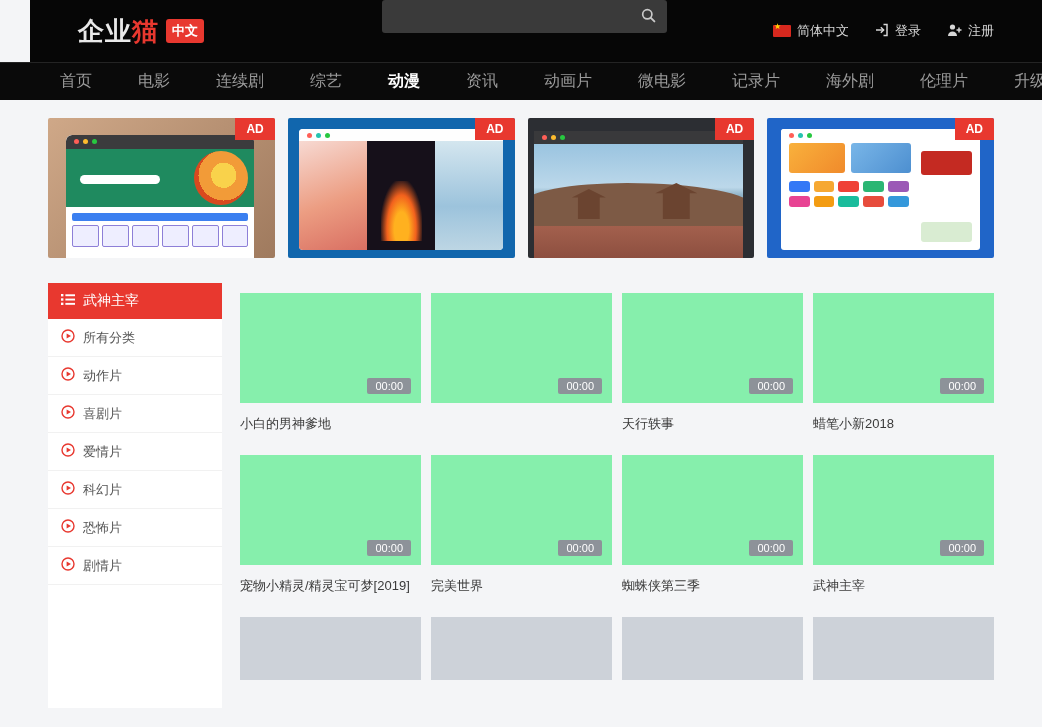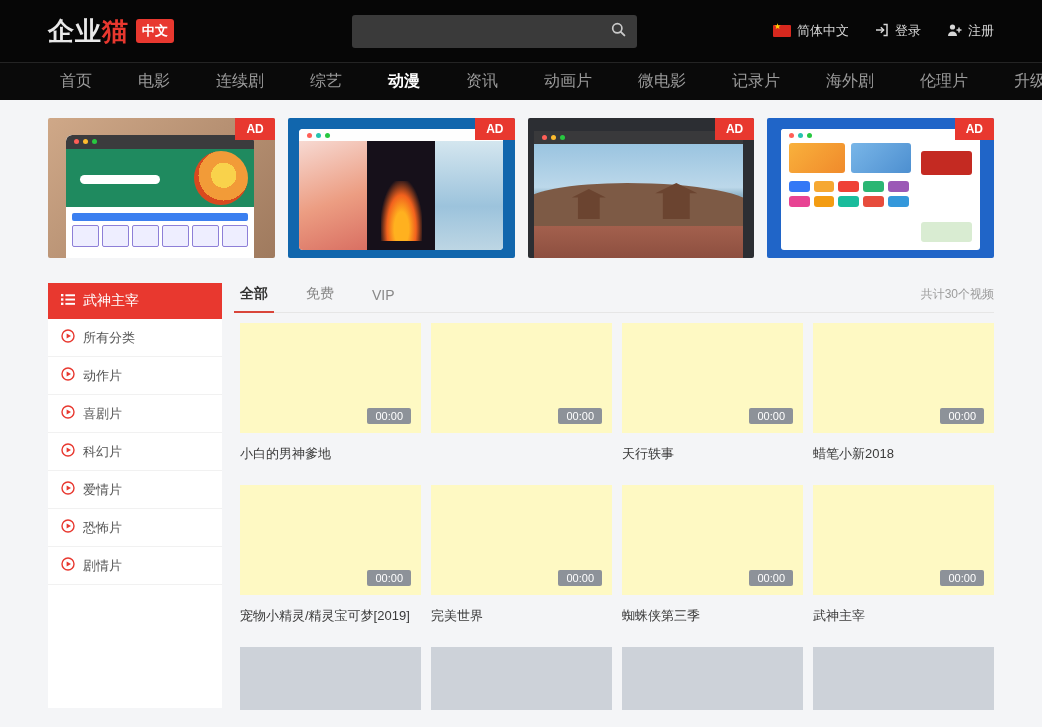--- a/index.html
+++ b/index.html
@@ -1,21 +1,21 @@
 <!DOCTYPE html>
 <html><head>
 <meta charset="utf-8">
 <style>
   * { margin:0; padding:0; box-sizing:border-box; }
   html,body { width:1042px; height:727px; }
   body { font-family:"Liberation Sans","DejaVu Sans",sans-serif; background:#f4f5f7; overflow:hidden; }
   .page { position:relative; width:1042px; height:727px; overflow:hidden; }
 
   
-  .topbar { height:62px; background:#060606; display:flex; align-items:center; padding:0 48px; }
+  .topbar { height:62px; background:#060606; display:flex; padding:0 48px;margin-left:30px; }
   .logo { display:flex; align-items:center; cursor:pointer; }
   .logo-main { font-size:26px; font-weight:bold; color:#e9e9e9; letter-spacing:1px; }
   .logo-red { color:#e8382f; }
   .logo-badge { background:#e8382f; color:#fff; font-size:13px; font-weight:bold; padding:3px 6px; border-radius:3px; margin-left:7px; }
   .searchbox { position:relative; width:285px; height:33px; background:#3a3a3a; border-radius:3px; margin-left:178px; }
   .searchbox input { width:100%; height:100%; background:transparent; border:none; outline:none; color:#ddd; font-size:13px; padding:0 40px 0 12px; }
   .search-btn { position:absolute; right:0; top:0; width:38px; height:33px; background:transparent; border:none; cursor:pointer; display:flex; align-items:center; justify-content:center; }
   .top-actions { margin-left:auto; display:flex; align-items:center; gap:26px; }
   .top-action { display:flex; align-items:center; gap:6px; color:#d6d6d6; font-size:13px; cursor:pointer; }
   .flag { width:18px; height:12px; background:#d7281e; border-radius:1px; position:relative; display:inline-block; }
@@ -82,21 +82,21 @@
 
   .main { flex:1; }
   .tabs { display:flex; align-items:flex-end; border-bottom:1px solid #e6e6e6; height:30px; }
   .tab { font-size:14px; color:#888; margin-right:38px; padding-bottom:9px; cursor:pointer; position:relative; }
   .tab.active { color:#333; font-weight:bold; }
   .tab.active::after { content:""; position:absolute; left:-6px; right:-6px; bottom:-1px; height:2px; background:#d9453a; }
   .total { margin-left:auto; color:#9b9b9b; font-size:12px; padding-bottom:9px; }
 
   .vgrid { margin-top:10px; display:grid; grid-template-columns:repeat(4,1fr); column-gap:10px; }
   .vcard { margin-bottom:0; cursor:pointer; }
-  .vthumb { height:110px; background:#fef9c3; position:relative; }
+  .vthumb { height:110px; background:#86efac; position:relative; }
   .vdur { position:absolute; right:10px; bottom:9px; background:#8d9299; color:#fff; font-size:11px; padding:2px 8px; border-radius:2px; }
   .vtitle { margin:12px 0 22px; font-size:13px; color:#3a3a3a; white-space:nowrap; overflow:hidden; text-overflow:ellipsis; }
   .partial-thumb { height:63px; background:#cdd2d9; }
 </style>
 </head>
 <body>
 
 <div class="page">
 
   <div class="topbar">
@@ -280,53 +280,47 @@
                 <circle cx="7" cy="7" r="6" fill="none" stroke="#e8382f" stroke-width="1.4"></circle>
                 <polygon points="5.6,4.4 10,7 5.6,9.6" fill="#e8382f"></polygon>
               </svg></span>
             <span>喜剧片</span>
           </div>
           <div class="side-item">
             <span><svg width="14" height="14" viewBox="0 0 14 14">
                 <circle cx="7" cy="7" r="6" fill="none" stroke="#e8382f" stroke-width="1.4"></circle>
                 <polygon points="5.6,4.4 10,7 5.6,9.6" fill="#e8382f"></polygon>
               </svg></span>
+            <span>爱情片</span>
+          </div>
+          <div class="side-item">
+            <span><svg width="14" height="14" viewBox="0 0 14 14">
+                <circle cx="7" cy="7" r="6" fill="none" stroke="#e8382f" stroke-width="1.4"></circle>
+                <polygon points="5.6,4.4 10,7 5.6,9.6" fill="#e8382f"></polygon>
+              </svg></span>
             <span>科幻片</span>
           </div>
           <div class="side-item">
             <span><svg width="14" height="14" viewBox="0 0 14 14">
                 <circle cx="7" cy="7" r="6" fill="none" stroke="#e8382f" stroke-width="1.4"></circle>
                 <polygon points="5.6,4.4 10,7 5.6,9.6" fill="#e8382f"></polygon>
               </svg></span>
-            <span>爱情片</span>
-          </div>
-          <div class="side-item">
-            <span><svg width="14" height="14" viewBox="0 0 14 14">
-                <circle cx="7" cy="7" r="6" fill="none" stroke="#e8382f" stroke-width="1.4"></circle>
-                <polygon points="5.6,4.4 10,7 5.6,9.6" fill="#e8382f"></polygon>
-              </svg></span>
             <span>恐怖片</span>
           </div>
           <div class="side-item">
             <span><svg width="14" height="14" viewBox="0 0 14 14">
                 <circle cx="7" cy="7" r="6" fill="none" stroke="#e8382f" stroke-width="1.4"></circle>
                 <polygon points="5.6,4.4 10,7 5.6,9.6" fill="#e8382f"></polygon>
               </svg></span>
             <span>剧情片</span>
           </div>
         </div>
     </div>
 
     <div class="main">
-      <div class="tabs" id="tabs">
-          <span class="tab active">全部</span>
-          <span class="tab">免费</span>
-          <span class="tab">VIP</span>
-          <span class="total">共计30个视频</span>
-        </div>
       <div class="vgrid" id="vgrid">
           <div class="vcard">
             <div class="vthumb">
               <span class="vdur">00:00</span>
             </div>
             <div class="vtitle">小白的男神爹地</div>
           </div>
           <div class="vcard">
             <div class="vthumb">
               <span class="vdur">00:00</span>

